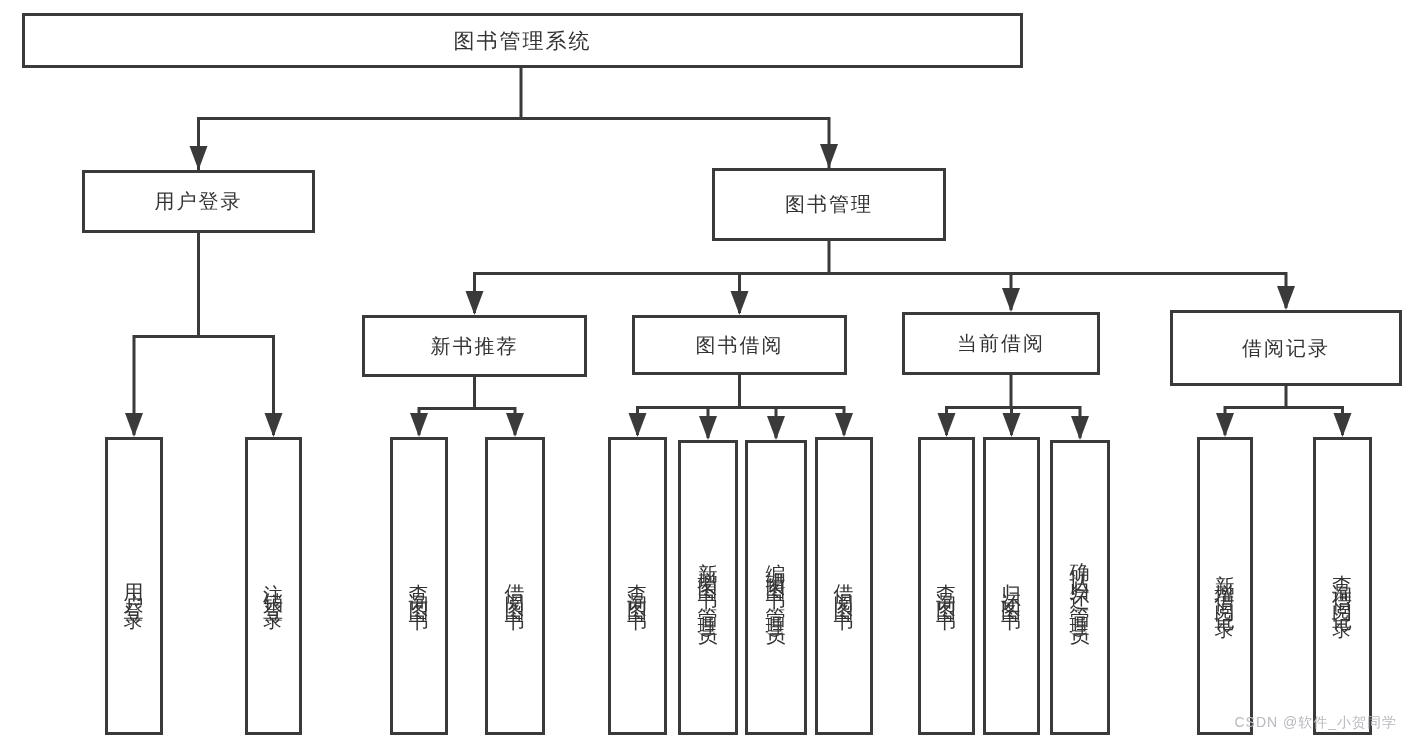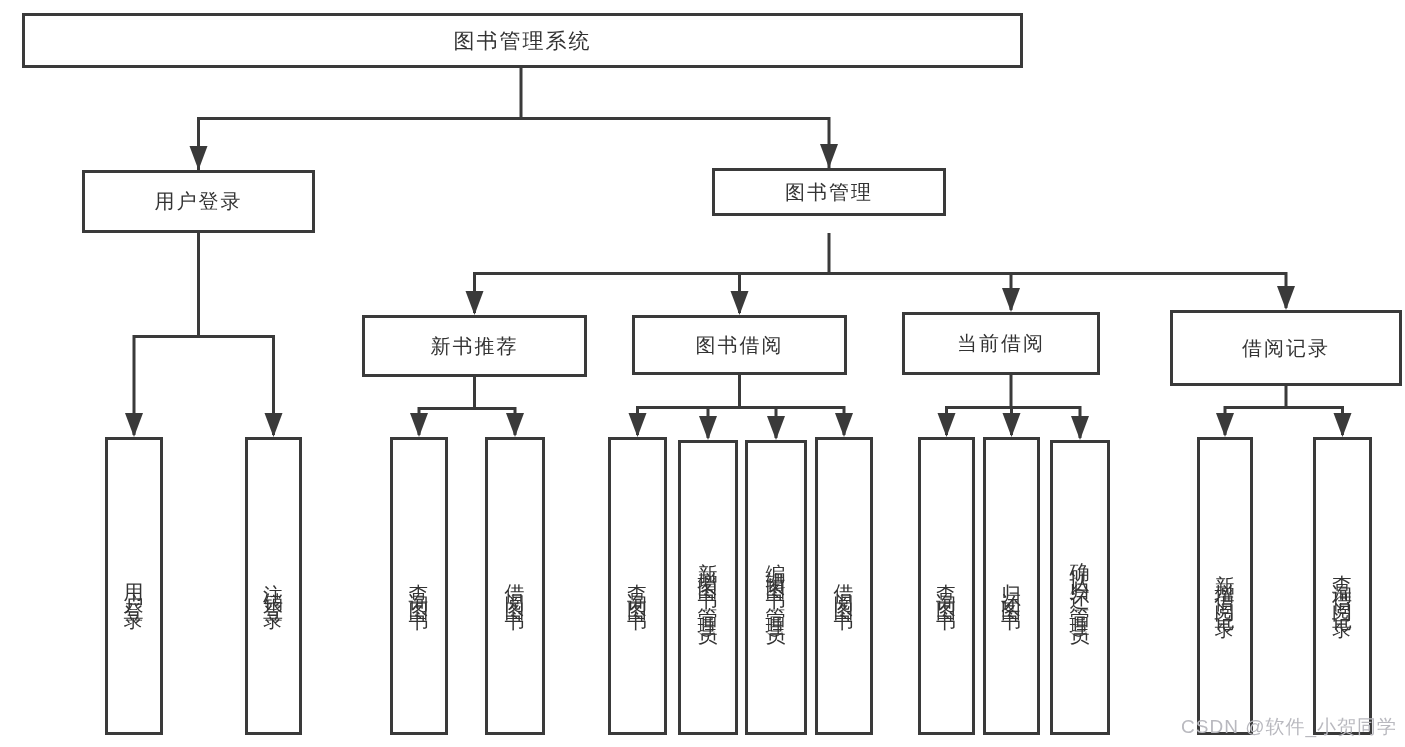--- a/index.html
+++ b/index.html
@@ -34,21 +34,21 @@
     text-orientation: mixed;
     font-size: 20px;
     line-height: 1;
     letter-spacing: 9px;
     color: #333333;
   }
   .watermark {
     position: absolute;
     right: 8px;
     top: 714px;
-    font-size: 19px;
+    font-size: 14px;
     color: #b9b9bf;
     letter-spacing: 1px;
     white-space: nowrap;
   }
 </style>
 </head>
 <body>
 
 <div class="canvas">
 
@@ -88,21 +88,21 @@
       <polygon points="1002.5,413 1020.5,413 1011.5,437"></polygon>
       <polygon points="1071,416 1089,416 1080,440"></polygon>
       <polygon points="1216,413 1234,413 1225,437"></polygon>
       <polygon points="1333.5,413 1351.5,413 1342.5,437"></polygon>
     </g>
   </svg>
 
   <div class="node h root" style="left:22px; top:13px; width:1001px; height:55px;">图书管理系统</div>
 
   <div class="node h" style="left:82px; top:170px; width:233px; height:63px;">用户登录</div>
-  <div class="node h" style="left:712px; top:168px; width:234px; height:48px;">图书管理</div>
+  <div class="node h" style="left:712px; top:168px; width:234px; height:73px;">图书管理</div>
 
   <div class="node h" style="left:632px; top:315px; width:215px; height:60px;">图书借阅</div>
   <div class="node h" style="left:362px; top:315px; width:225px; height:62px;">新书推荐</div>
   <div class="node h" style="left:902px; top:312px; width:198px; height:63px;">当前借阅</div>
   <div class="node h" style="left:1170px; top:310px; width:232px; height:76px;">借阅记录</div>
 
   <div class="node v" style="left:105px; top:437px; width:58px; height:298px;">
     <span>用户登录</span>
   </div>
   <div class="node v" style="left:245px; top:437px; width:57px; height:298px;">

